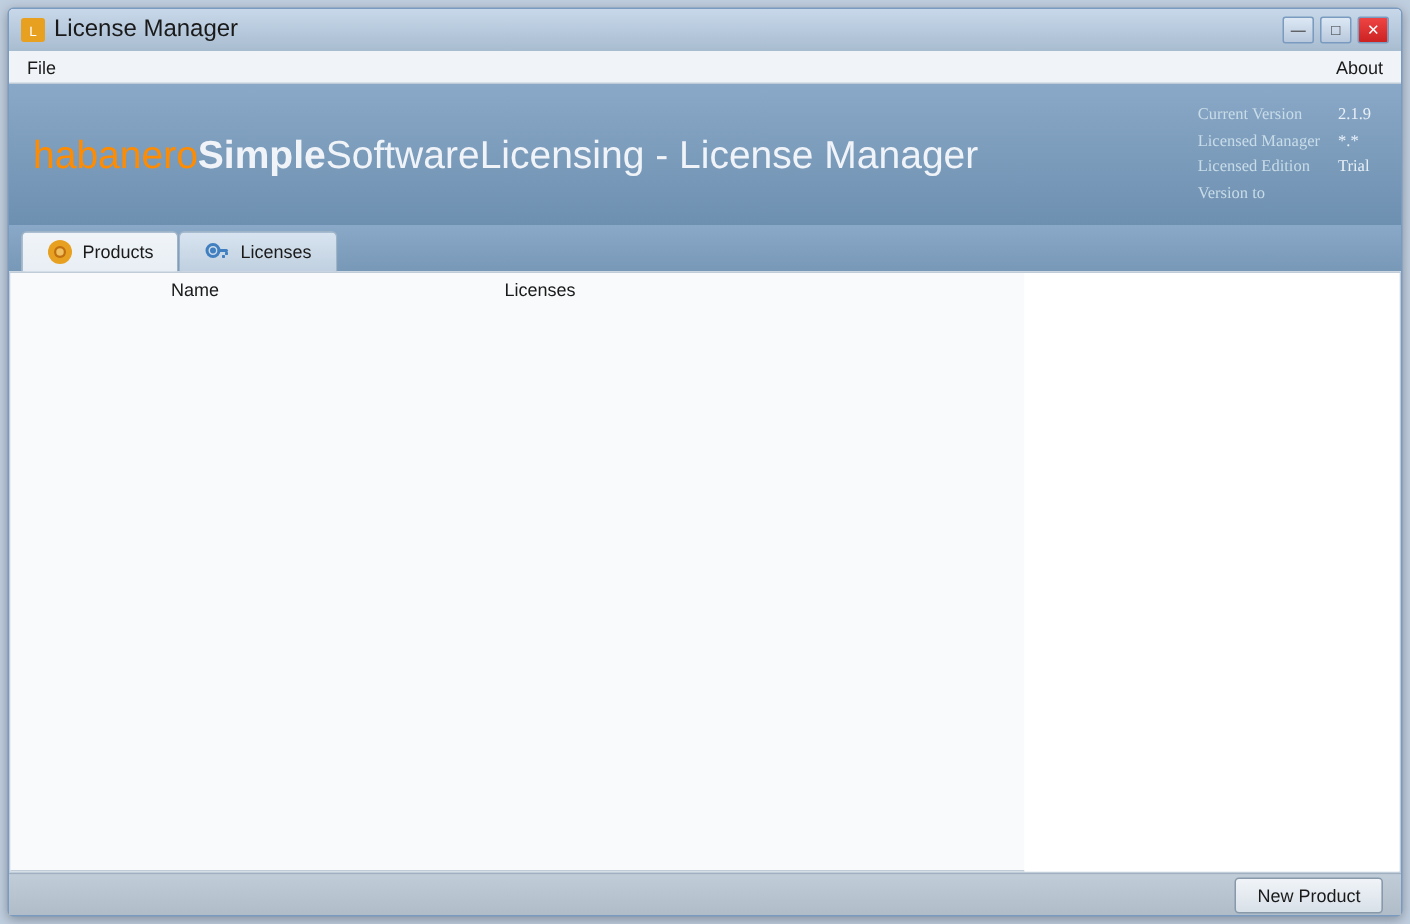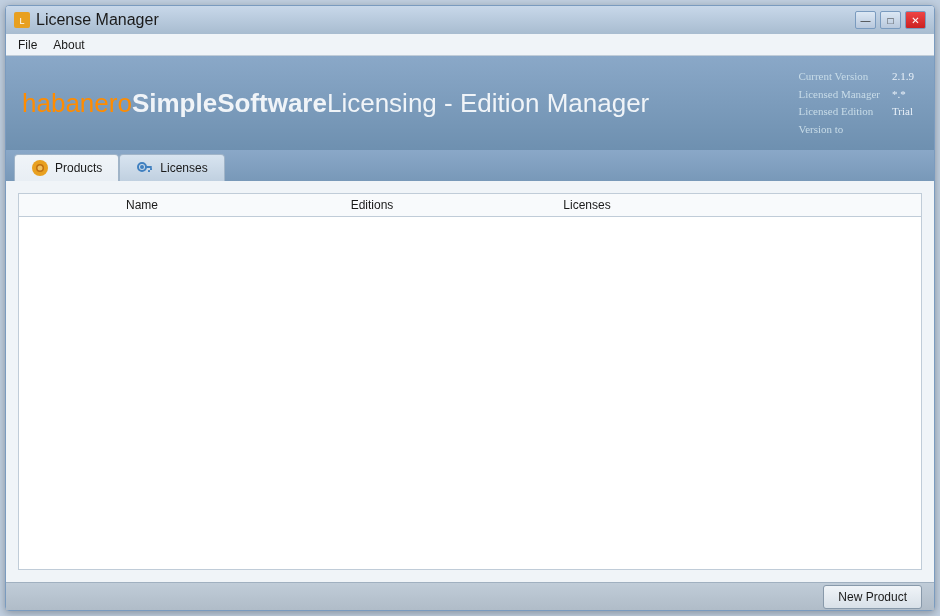--- a/index.html
+++ b/index.html
@@ -82,20 +82,21 @@
     }
 
     
     .menu-bar {
       background: #f0f4f8;
       height: 22px;
       display: flex;
       align-items: center;
       padding: 0 4px;
       border-bottom: 1px solid #c0ccd8;
+      justify-content: space-between;
     }
 
     .menu-item {
       padding: 2px 8px;
       font-size: 12px;
       color: #1a1a1a;
       cursor: pointer;
       border-radius: 2px;
     }
 
@@ -172,23 +173,23 @@
       display: flex;
       align-items: center;
       justify-content: center;
     }
 
     
     .content {
       flex: 1;
       background: white;
       border: 1px solid #c0ccd8;
-      margin: 12px;
-      display: flex;
-      flex-direction: column;
+      margin: 0;
+      display: flex;
+      flex-direction: row;
     }
 
     .table-header {
       display: grid;
       grid-template-columns: 230px 230px 200px;
       padding: 4px 8px;
       border-bottom: 1px solid #c0ccd8;
       background: #f8fafc;
     }
 
@@ -250,21 +251,21 @@
       <div class="title-btn close-btn">✕</div>
     </div>
   </div>
 
   <div class="menu-bar">
     <div class="menu-item">File</div>
     <div class="menu-item">About</div>
   </div>
 
   <div class="header">
-    <div class="app-title"><span style="color:#ff8c00">habanero</span><span style="font-weight:bold">Simple</span><span style="font-weight:bold">Software</span><span>Licensing</span><span>  -  Edition Manager</span></div>
+    <div class="app-title"><span style="color:#ff8c00">habanero</span><span style="font-weight:bold">Simple</span><span style="font-weight:normal">Software</span><span>Licensing</span><span>  -  License Manager</span></div>
     <div class="license-info">
       <table>
         <tbody>
             <tr>
           <td>Current Version</td>
           <td>2.1.9</td>
         </tr>
         <tr>
           <td>Licensed Manager</td>
           <td>*.*</td>
@@ -307,21 +308,20 @@
           <rect x="12" y="11" width="2" height="2" rx="0.5" fill="#4080c0"></rect>
         </svg>
       </div>
       <span>Licenses</span>
     </div>
   </div>
 
   <div class="content">
     <div class="table-header">
       <div class="col-header">Name</div>
-      <div class="col-header">Editions</div>
       <div class="col-header">Licenses</div>
     </div>
     <div class="table-body"></div>
   </div>
 
   <div class="bottom-bar">
     <button class="btn">New Product</button>
   </div>
 </div>
 

